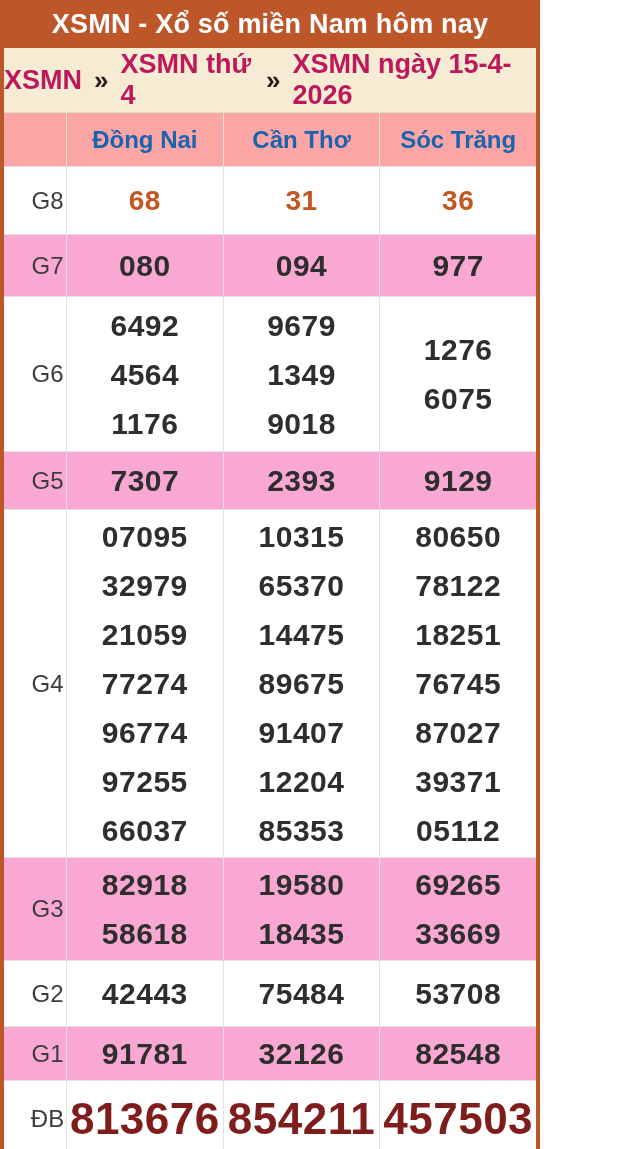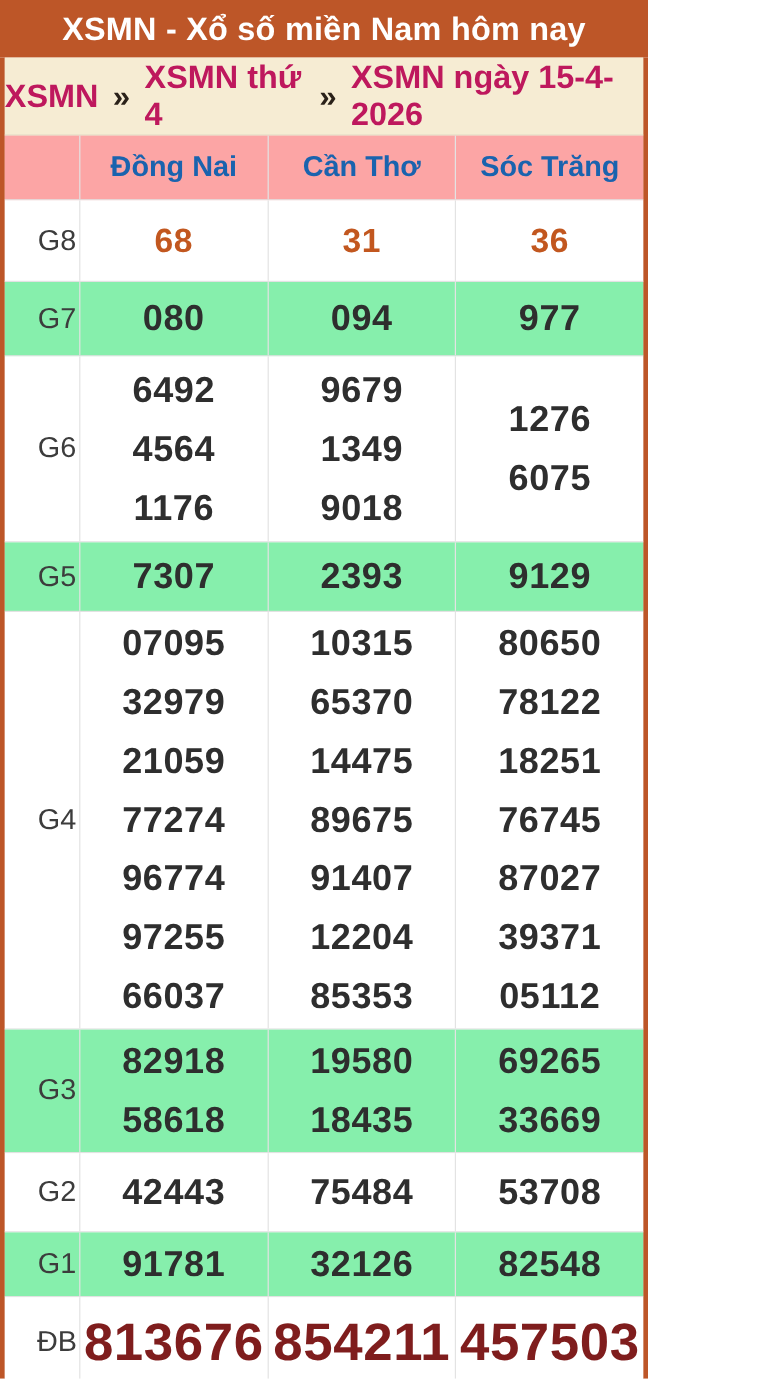--- a/index.html
+++ b/index.html
@@ -59,21 +59,21 @@
   }
 
   
   .tbl { width: 100%; }
   .row {
     display: flex;
     align-items: stretch;
     border-bottom: 1px solid #e2e2e2;
     background: #ffffff;
   }
-  .row.gray { background: #86efac; }
+  .row.gray { background: #f9a8d4; }
   .cell {
     display: flex;
     flex-direction: column;
     justify-content: center;
     align-items: center;
     border-left: 1px solid #e3e3e3;
     flex: 1 1 0;
     padding: 2px 0;
   }
   .cell:first-child { border-left: none; padding-left: 25px; }

